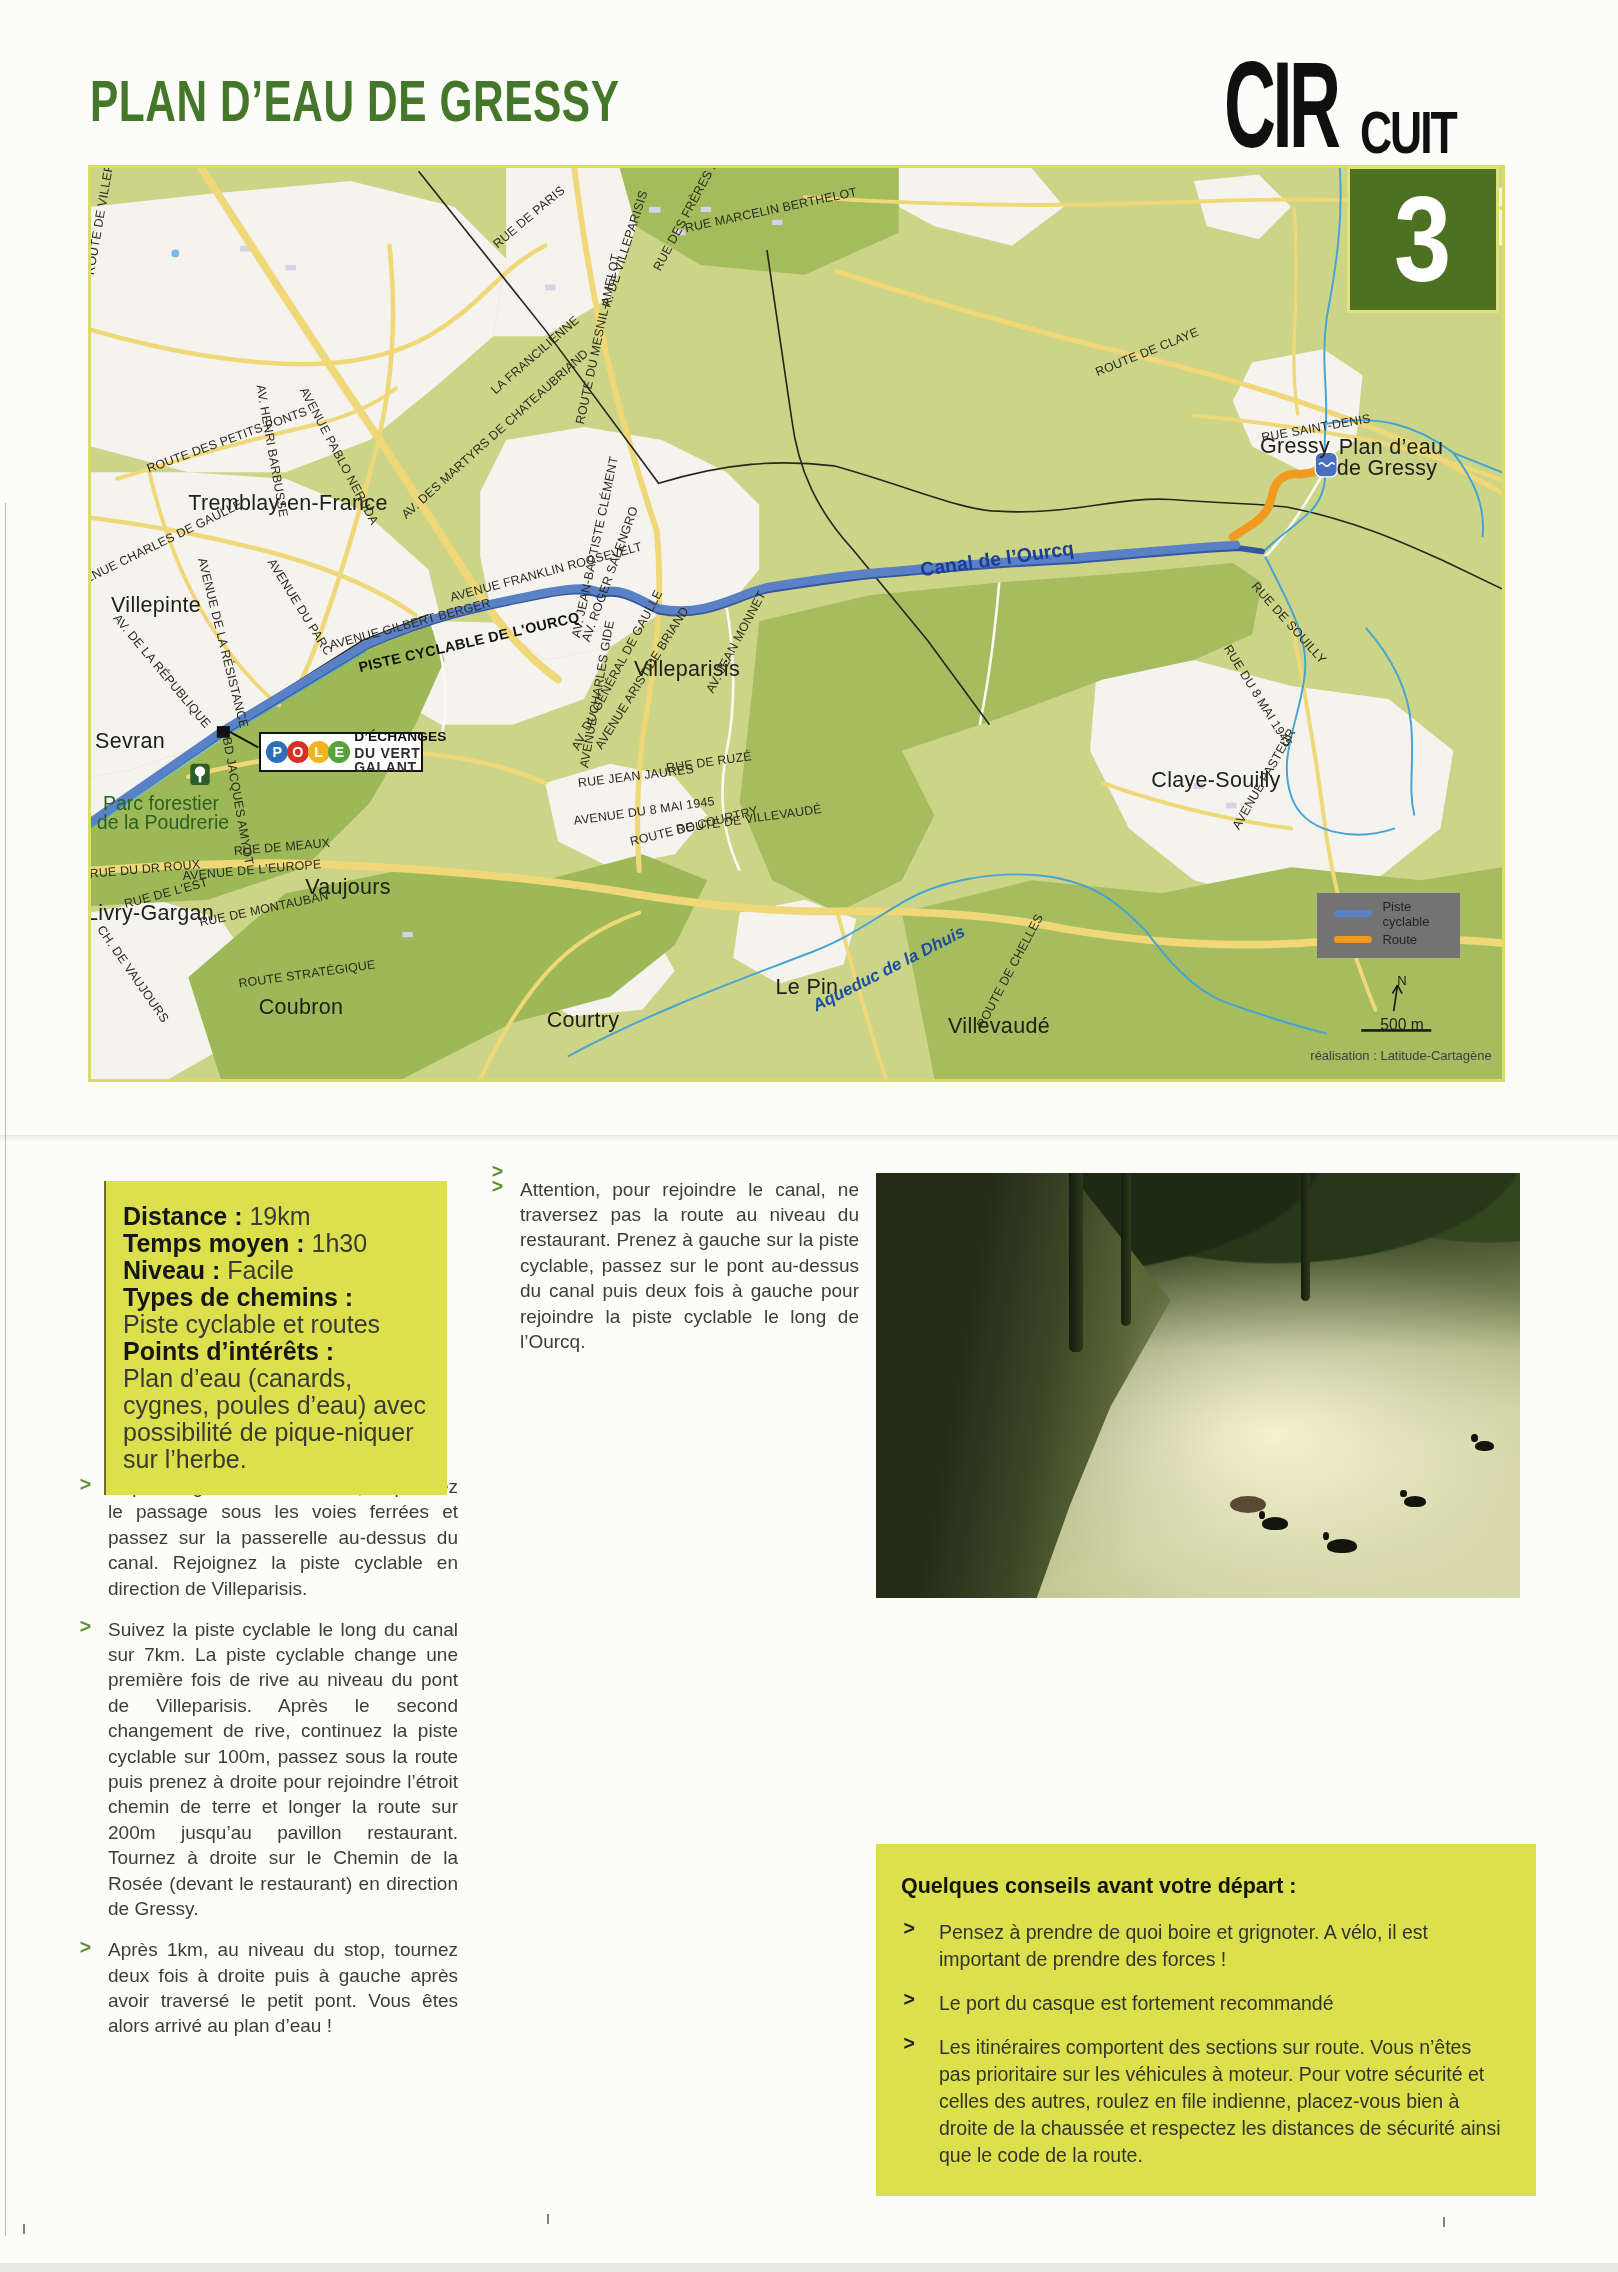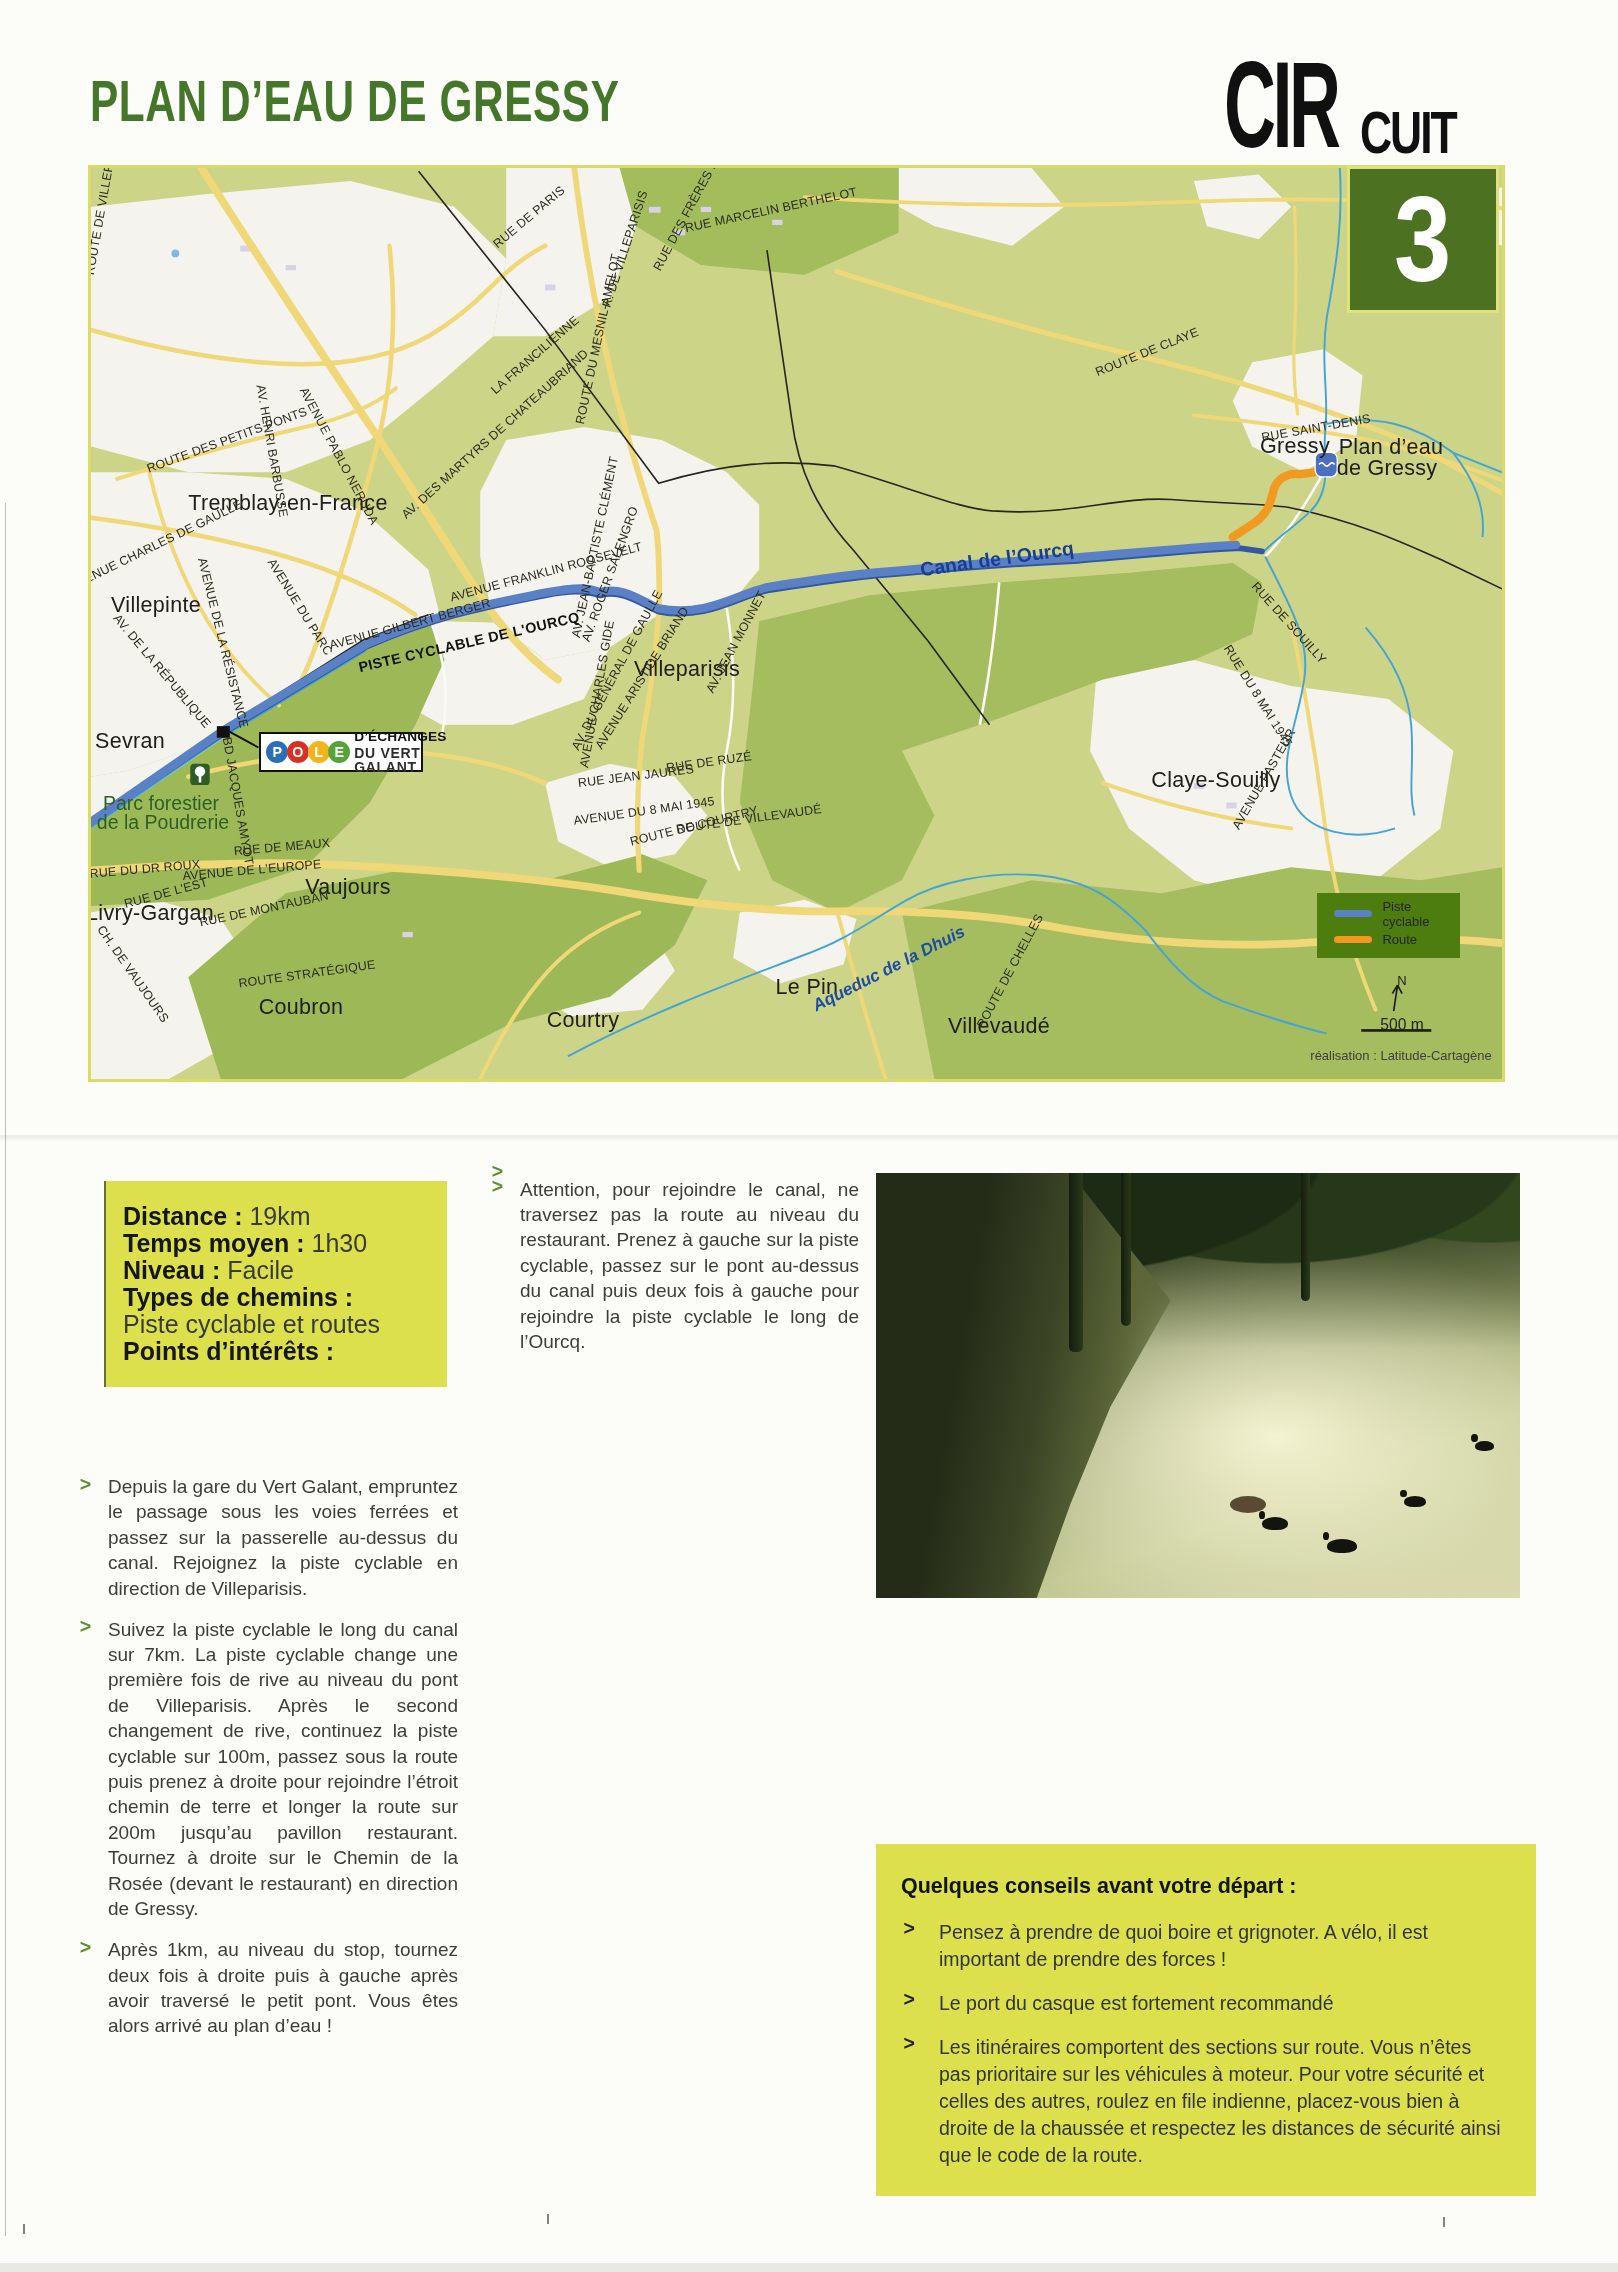--- a/index.html
+++ b/index.html
@@ -28,21 +28,21 @@
   .mlab.scaleN{font-size:13px;color:#22221c;}
   .mlab.scale500{font-size:15.6px;color:#22221c;}
   .mlab.credit{font-size:13px;color:#404040;}
 
   .pole-box{left:168px;top:564px;width:164px;height:40px;background:#fff;border:2px solid #121212;box-sizing:border-box;display:flex;align-items:center;padding:0 5.2px;gap:1.3px;z-index:6;}
   .pole-dot{width:22px;height:22px;border-radius:50%;color:#fff;font-weight:bold;font-size:14.3px;display:inline-flex;align-items:center;justify-content:center;margin-right:-1.3px;flex:none;}
   .pole-texts{margin-left:3.9px;line-height:1;}
   .pole-l1{font-size:13.7px;font-weight:bold;color:#121212;letter-spacing:0.1px;}
   .pole-l2{font-size:14px;font-weight:bold;color:#2e2e2e;letter-spacing:0.7px;margin-top:2px;}
 
-  .legend{left:1226px;top:725px;width:143px;height:65px;background:#4d7c0f;padding:7.8px 0 0 17px;box-sizing:border-box;z-index:6;}
+  .legend{left:1226px;top:725px;width:143px;height:65px;background:#737373;padding:7.8px 0 0 17px;box-sizing:border-box;z-index:6;}
   .lg-row{display:flex;align-items:center;gap:10.4px;height:26px;}
   .lg-chip{width:38px;height:7.2px;border-radius:3.9px;flex:none;}
   .lg-label{font-size:13px;color:#26261f;}
 
   
   .info-box{left:104px;top:1181px;width:343px;background:#dce04c;border-left:2.6px solid rgba(32,32,20,.6);box-sizing:border-box;padding:22px 15.6px 22px 17px;z-index:4;}
   .ib-line{font-size:25px;line-height:27px;color:#3a3a34;}
   .ib-b{font-weight:bold;color:#161614;}
 
   
@@ -308,20 +308,21 @@
 </div>
 
 <div class="abs info-box">
   <div id="info-rows">
       <div class="ib-line"><span class="ib-b">Distance :</span><span class="ib-t">&nbsp;19km</span></div>
       <div class="ib-line"><span class="ib-b">Temps moyen :</span><span class="ib-t">&nbsp;1h30</span></div>
       <div class="ib-line"><span class="ib-b">Niveau :</span><span class="ib-t">&nbsp;Facile</span></div>
       <div class="ib-line"><span class="ib-b">Types de chemins :</span></div>
       <div class="ib-line"><span class="ib-t">Piste cyclable et routes</span></div>
       <div class="ib-line"><span class="ib-b">Points d’intérêts :</span></div>
+      <div class="ib-line"><span class="ib-t">Plan d’eau (canards, cygnes, poules d’eau) avec possibilité de pique-niquer sur l’herbe.</span></div>
     </div>
 </div>
 
 <ul class="abs bullets col-left" id="left-list">
     <li class="bullet">
       <span class="chev">&gt;</span>
       <span class="btxt">Depuis la gare du Vert Galant, empruntez le passage sous les voies ferrées et passez sur la passerelle au-dessus du canal. Rejoignez la piste cyclable en direction de Villeparisis.</span>
     </li>
     <li class="bullet">
       <span class="chev">&gt;</span>

